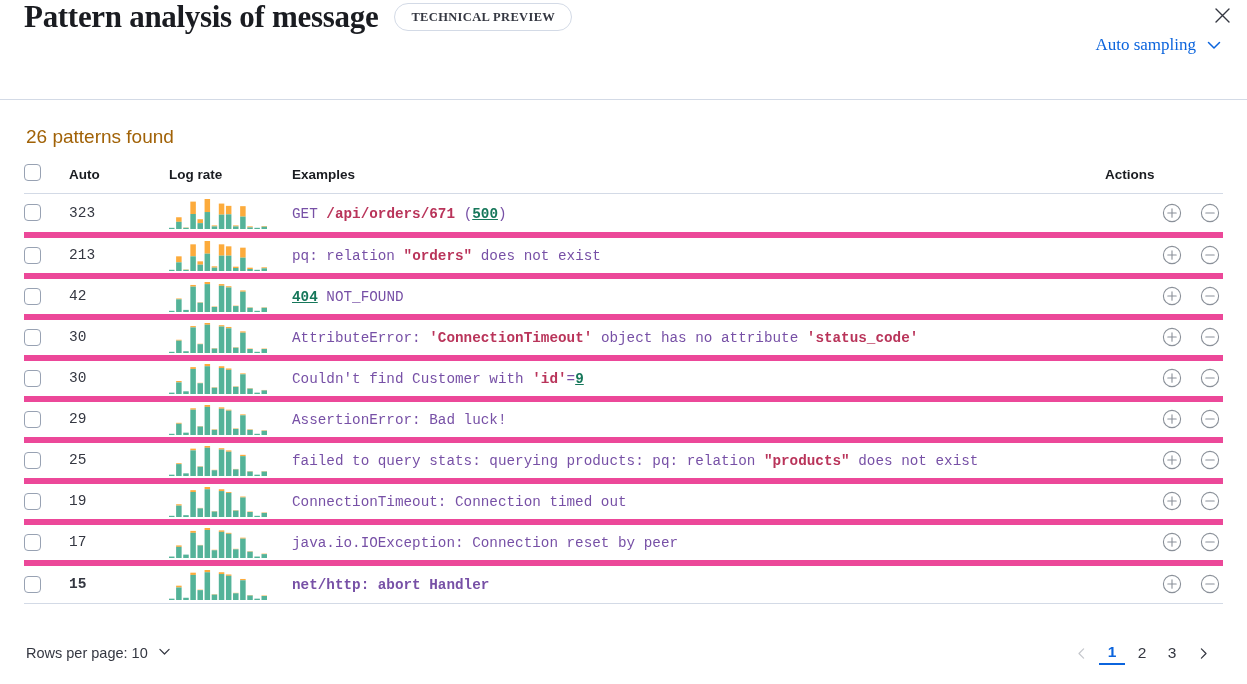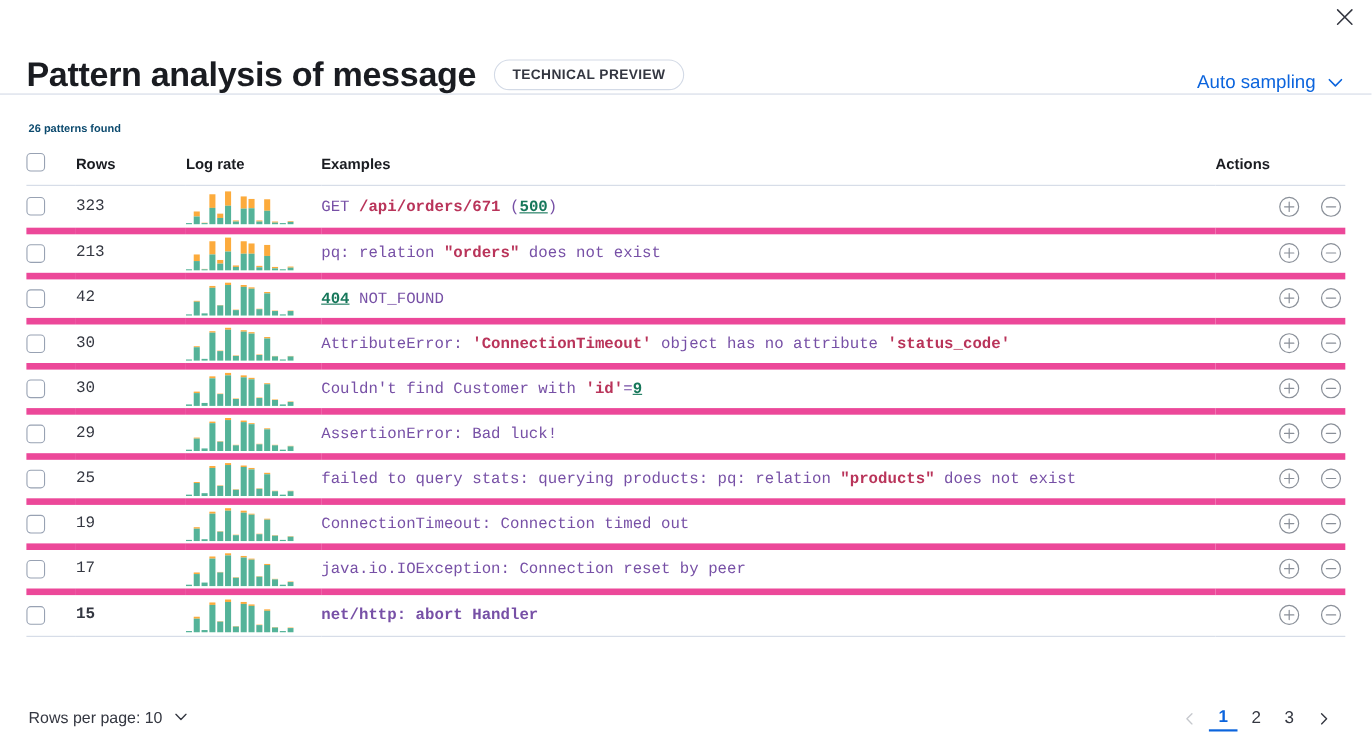--- a/index.html
+++ b/index.html
@@ -9,26 +9,27 @@
     width: 1247px; height: 684px;
     background: #ffffff;
     font-family: "Liberation Sans", sans-serif;
     -webkit-font-smoothing: antialiased;
     overflow: hidden;
   }
   .flyout { width: 1247px; height: 684px; position: relative; background:#fff; }
 
   
   .header {
-    height: 86px;
+    height: 100px;
     border-bottom: 1px solid #d3dae6;
     display: flex;
-    align-items: flex-end;
+    align-items: flex-start;
     padding: 0 24px;
     position: relative;
+    font-family: Liberation Serif, serif;
   }
   .header-left { display: flex; align-items: center; gap: 16px; }
   .page-title {
     font-size: 31px;
     font-weight: 700;
     color: #1a1c21;
     letter-spacing: -0.3px;
     line-height: 1.1;
     white-space: nowrap;
   }
@@ -62,24 +63,23 @@
     top: 2px; right: 12px;
     width: 26px; height: 26px;
     display: flex; align-items: center; justify-content: center;
     cursor: pointer;
     color: #343741;
   }
 
   
   .body { padding: 0 24px; }
   .patterns-found {
-    font-size: 10px;
-    color: #0c4a6e;
+    font-size: 19px;
+    color: #a16207;
     padding: 26px 0 16px 2px;
-    font-weight: bold;
   }
 
   table.patterns {
     width: 100%;
     border-collapse: collapse;
     table-layout: fixed;
   }
   table.patterns th {
     text-align: left;
     font-size: 13.5px;
@@ -226,21 +226,21 @@
           <col class="c-count">
           <col class="c-rate">
           <col class="c-ex">
           <col class="c-act">
       </colgroup>
       <thead>
         <tr>
           <th>
             <span class="cb"></span>
           </th>
-          <th>Rows</th>
+          <th>Auto</th>
           <th>Log rate</th>
           <th>Examples</th>
           <th class="th-actions">Actions</th>
         </tr>
       </thead>
       <tbody id="rows-body">
           <tr>
             <td>
               <span class="cb"></span>
             </td>

